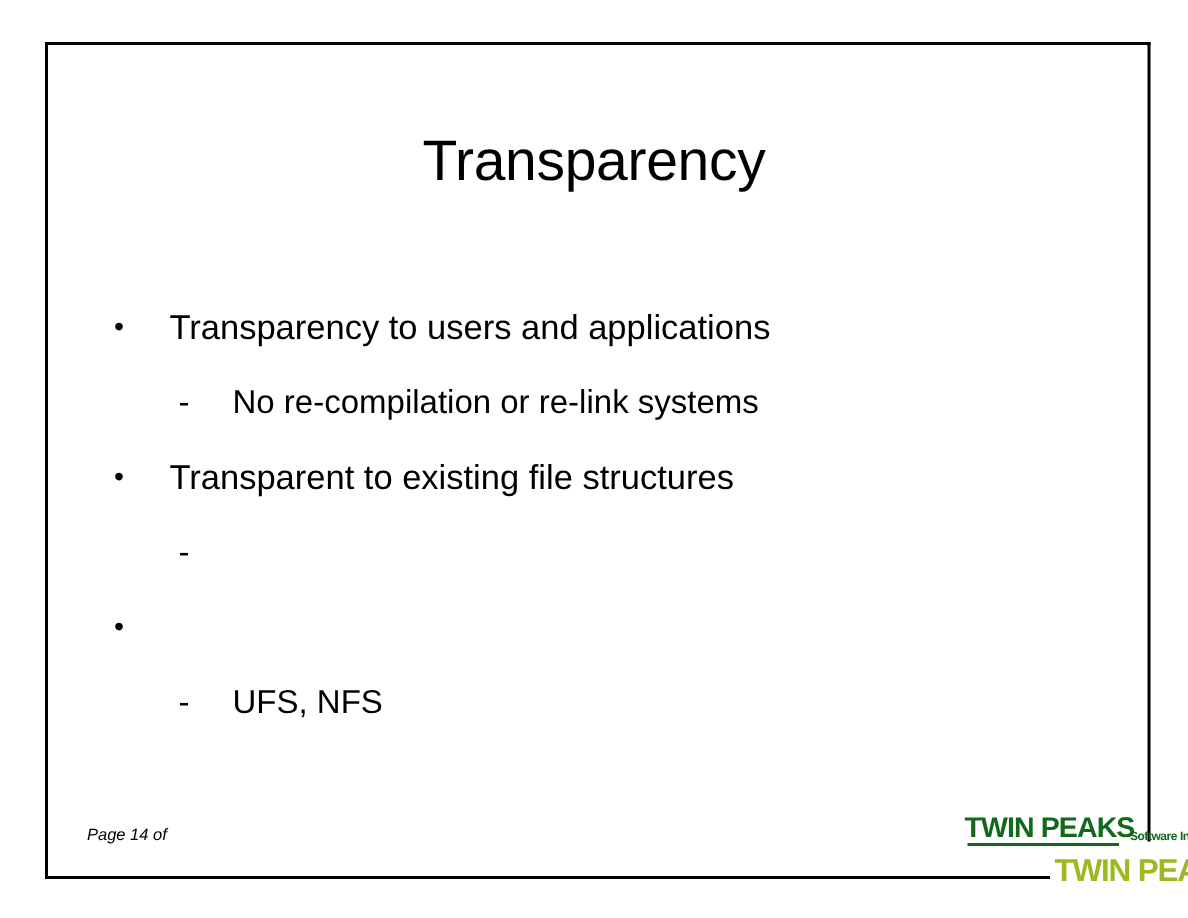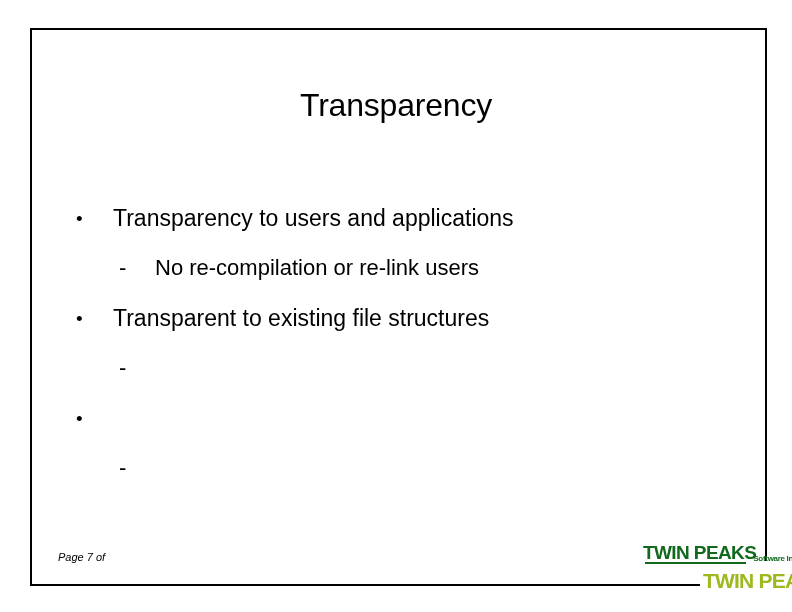--- a/index.html
+++ b/index.html
@@ -32,21 +32,21 @@
   #frame-right  { left: 765px; top: 28px;  width: 2px;   height: 533px; }
   #frame-bottom { left: 30px;  top: 584px; width: 670px; height: 2px; }
 
   
   #title {
     position: absolute;
     left: 60px;
     top: 88px;
     width: 672px;
     text-align: center;
-    font-size: 32px;
+    font-size: 38px;
     font-weight: 400;
     letter-spacing: -0.2px;
     font-stretch: condensed;
     line-height: 1.1;
     white-space: nowrap;
   }
 
   
   #body-list {
     position: absolute;
@@ -147,43 +147,44 @@
 
   <div id="body-list">
 
     <div class="bullet-row level1">
       <span class="marker">•</span>
       <span class="bullet-text">Transparency to users and applications</span>
     </div>
 
     <div class="bullet-row level2">
       <span class="marker">-</span>
-      <span class="bullet-text">No re-compilation or re-link users</span>
+      <span class="bullet-text">No re-compilation or re-link systems</span>
     </div>
 
     <div class="bullet-row level1">
       <span class="marker">•</span>
       <span class="bullet-text">Transparent to existing file structures</span>
     </div>
 
     <div class="bullet-row level2">
       <span class="marker">-</span>
     </div>
 
     <div class="bullet-row level1">
       <span class="marker">•</span>
     </div>
 
     <div class="bullet-row level2">
       <span class="marker">-</span>
+      <span class="bullet-text">UFS, NFS</span>
     </div>
 
   </div>
 
-  <div id="page-footer">Page 7 of</div>
+  <div id="page-footer">Page 14 of</div>
 
   <div id="logo-primary">
     <span class="logo-main">TWIN PEAKS</span><span class="logo-sub">Software Inc.</span>
   </div>
   <div id="logo-primary-rule"></div>
 
   <div id="logo-secondary">TWIN PEAKS</div>
 
 </div>
 

